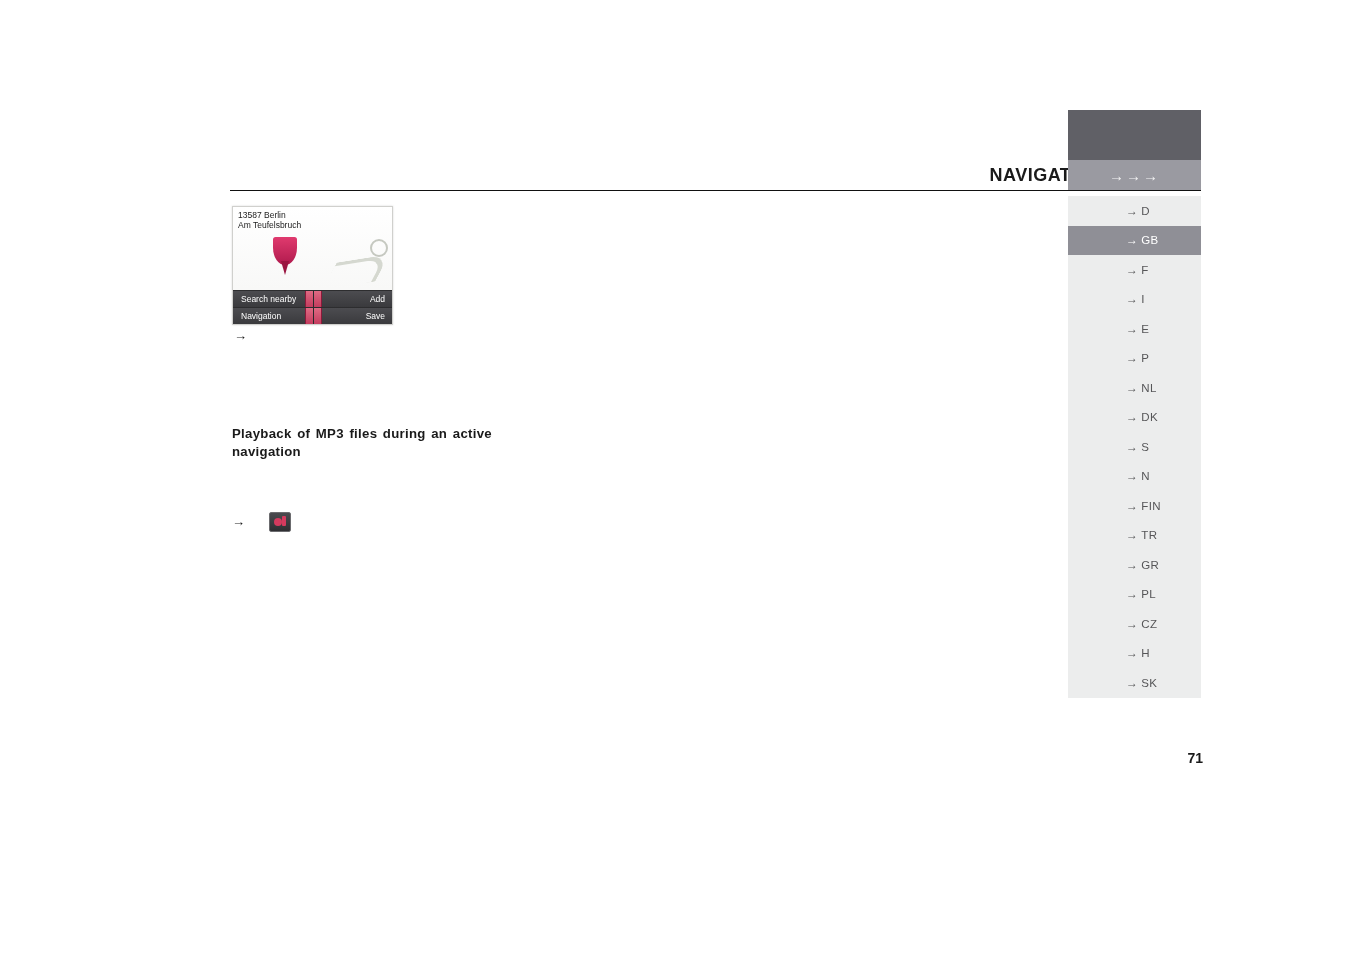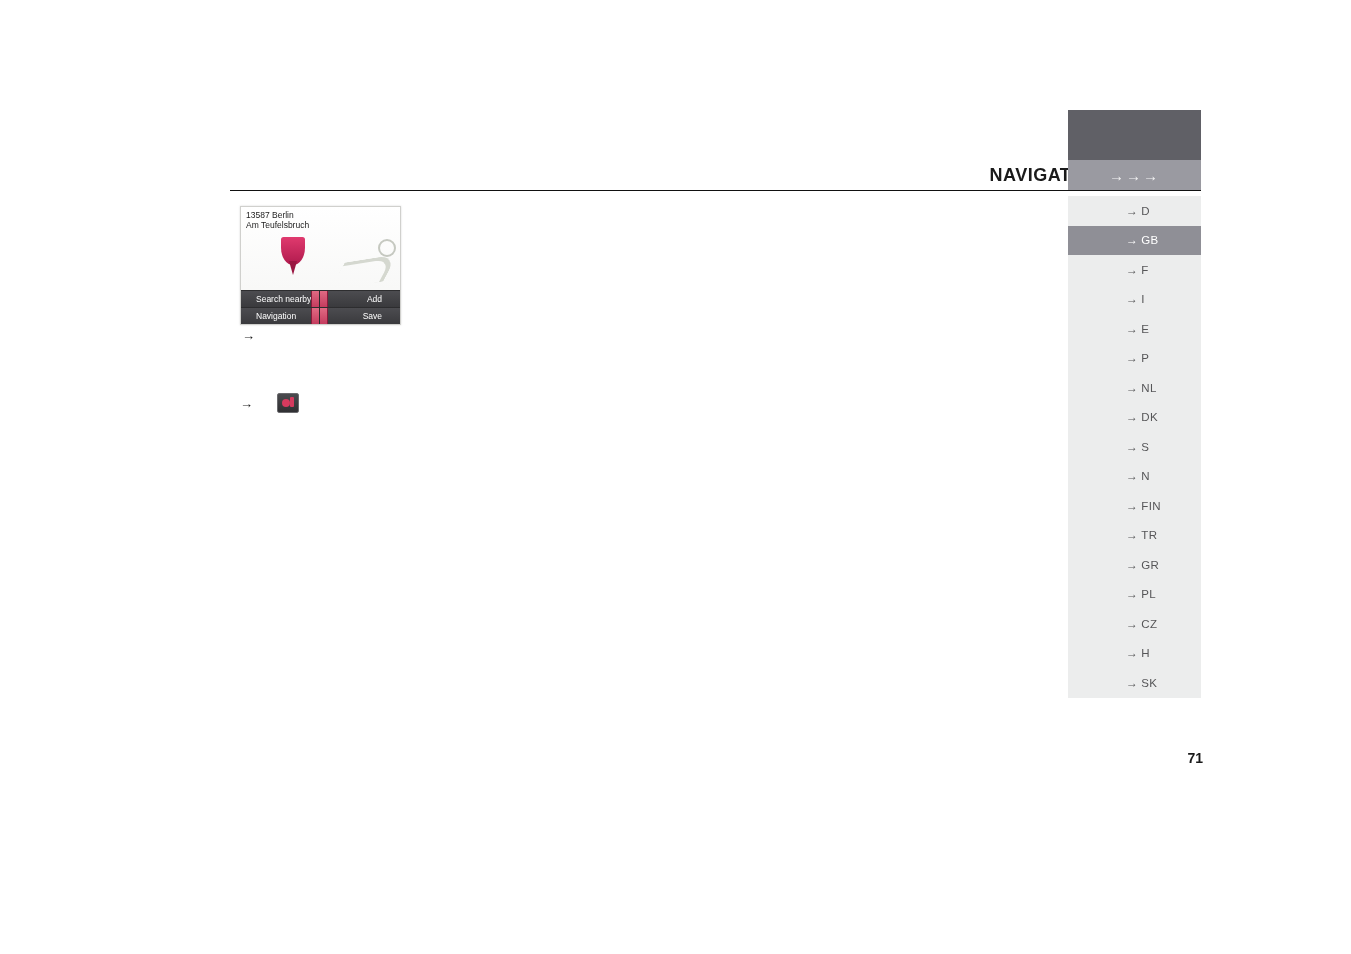--- a/index.html
+++ b/index.html
@@ -53,21 +53,21 @@
     display: flex;
     align-items: center;
     justify-content: center;
     font-size: 15px;
     letter-spacing: 2px;
   }
 
   .content-col {
     position: absolute;
     top: 200px;
-    left: 240px;
+    left: 232px;
     width: 410px;
   }
 
   .screenshot {
     width: 159px;
     margin-top: 6px;
     background: linear-gradient(to bottom, #ffffff 0%, #f8f8f7 70%, #ebeceb 100%);
     border: 1px solid #d0d0cd;
     box-shadow: 0 0 2px rgba(0,0,0,0.15);
     position: relative;
@@ -136,22 +136,22 @@
   .screenshot-btn {
     flex: 1;
     font-size: 8.5px;
     color: #fff;
     display: flex;
     align-items: center;
     background: linear-gradient(to bottom, #4c4c50, #3a3a3d);
     border-top: 1px solid #2d2d2f;
     border-right: 1px solid #2a2a2c;
   }
-  .screenshot-btn.left { padding-left: 15px; }
-  .screenshot-btn.right { justify-content: flex-end; padding-right: 18px; border-right: none; text-align: right; }
+  .screenshot-btn.left { padding-left: 8px; }
+  .screenshot-btn.right { justify-content: flex-end; padding-right: 7px; border-right: none; text-align: right; }
   .screenshot-btnrow .highlight {
     position: relative;
   }
   .screenshot-btnrow .highlight::after {
     content: "";
     position: absolute;
     top: 0;
     width: 7px;
     height: 100%;
     background: linear-gradient(to bottom, #e06a83, #c43c5e);
@@ -284,20 +284,21 @@
         <div class="screenshot-btn right highlight r">Add</div>
       </div>
       <div class="screenshot-btnrow">
         <div class="screenshot-btn left highlight l">Navigation</div>
         <div class="screenshot-btn right highlight r">Save</div>
       </div>
     </div>
 
     <div class="arrow-under">→</div>
 
+    <div class="section-title">Playback of MP3 files during an active navigation</div>
 
     <div class="bullet-row">
       <span class="bullet-arrow">→</span>
       <span class="mp3-icon"></span>
     </div>
 
   </div>
 
   <div class="sidebar" id="sidebar">
       <div class="lang-item">

